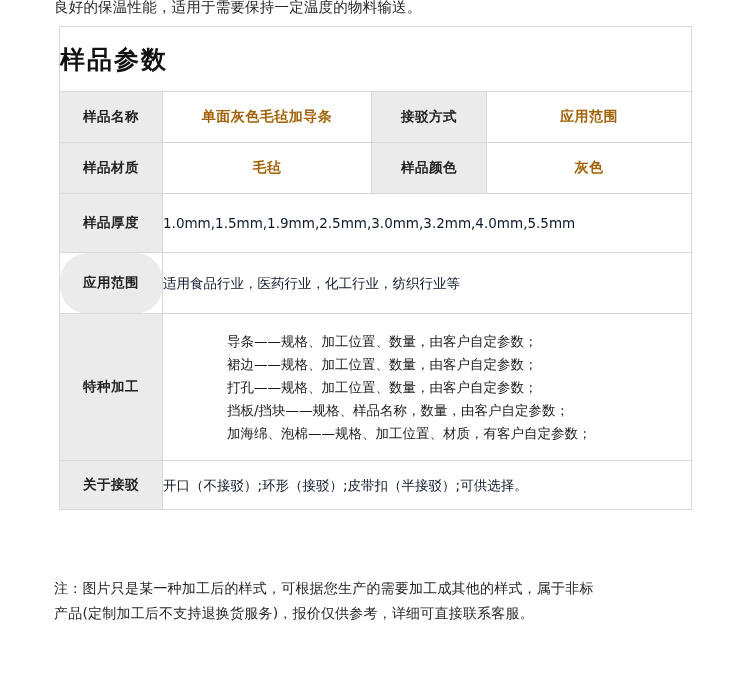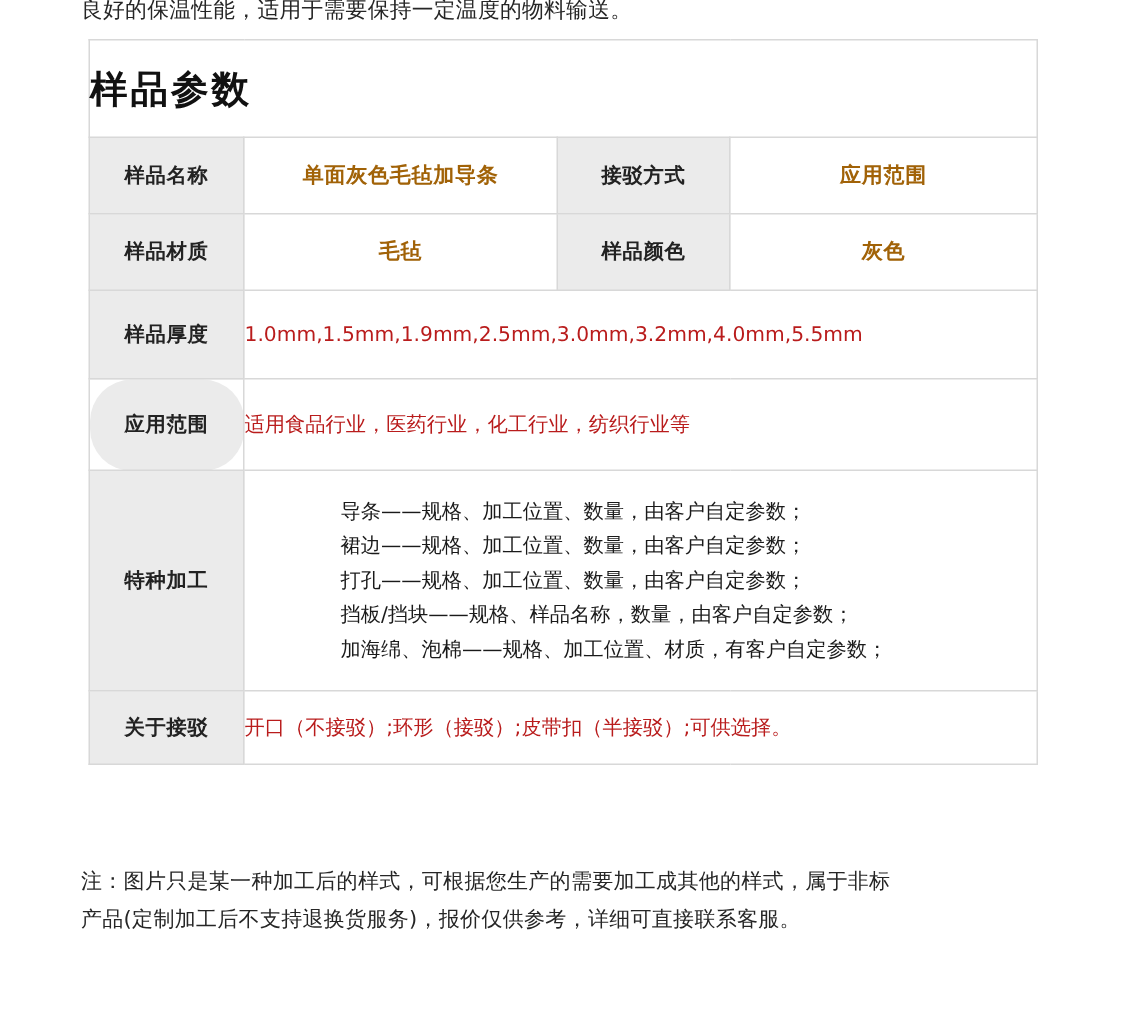--- a/index.html
+++ b/index.html
@@ -63,21 +63,21 @@
     text-align: center;
     font-size: 14px;
     font-weight: bold;
     color: #a16207;
     letter-spacing: 0.5px;
   }
   .value-left {
     text-align: left;
     padding-left: 16px;
     font-size: 13.5px;
-    color: #b91c1c;
+    color: #0f172a;
     line-height: 21px;
   }
   .row-name td { height: 50px; }
   .row-material td { height: 50px; }
   .row-thickness td { height: 58px; }
   .row-application td { height: 60px; border-radius: 28px; }
   .row-special td { height: 146px; }
   .row-join td { height: 48px; }
   .special-list {
     padding: 10px 0 10px 16px;

